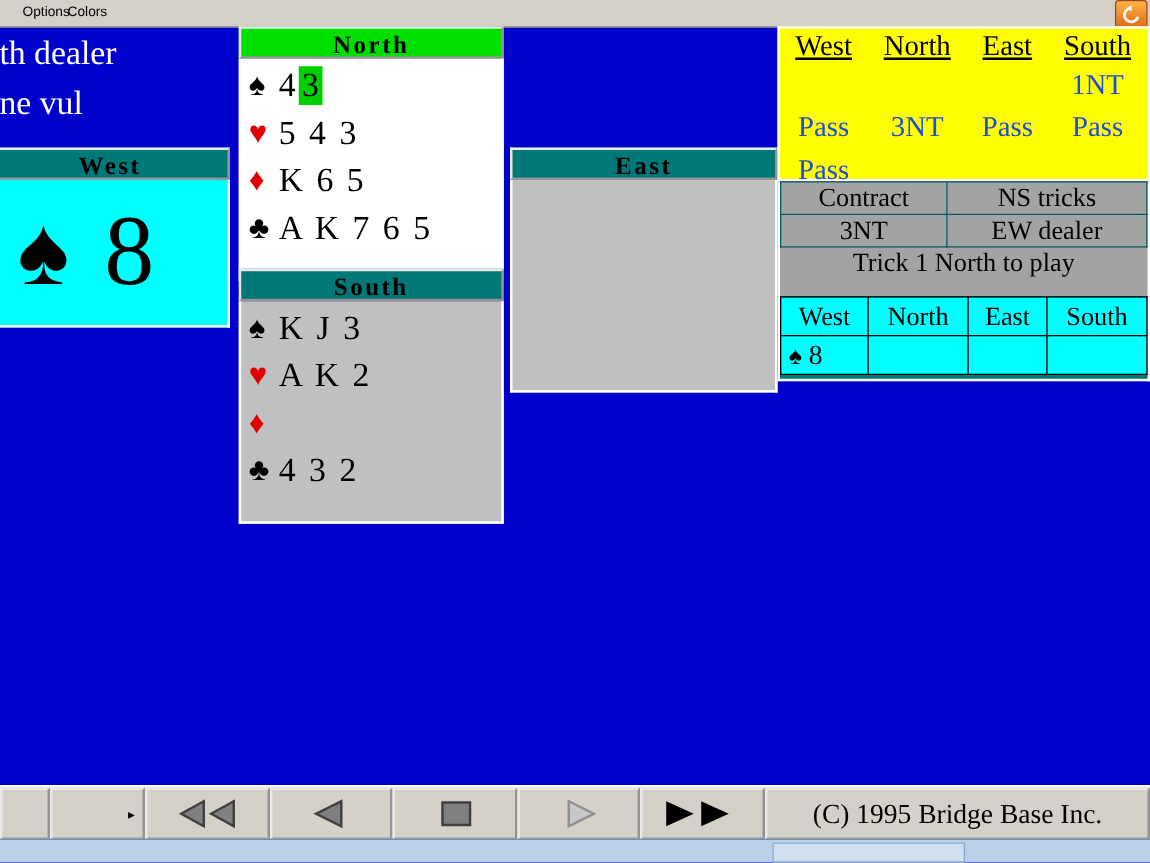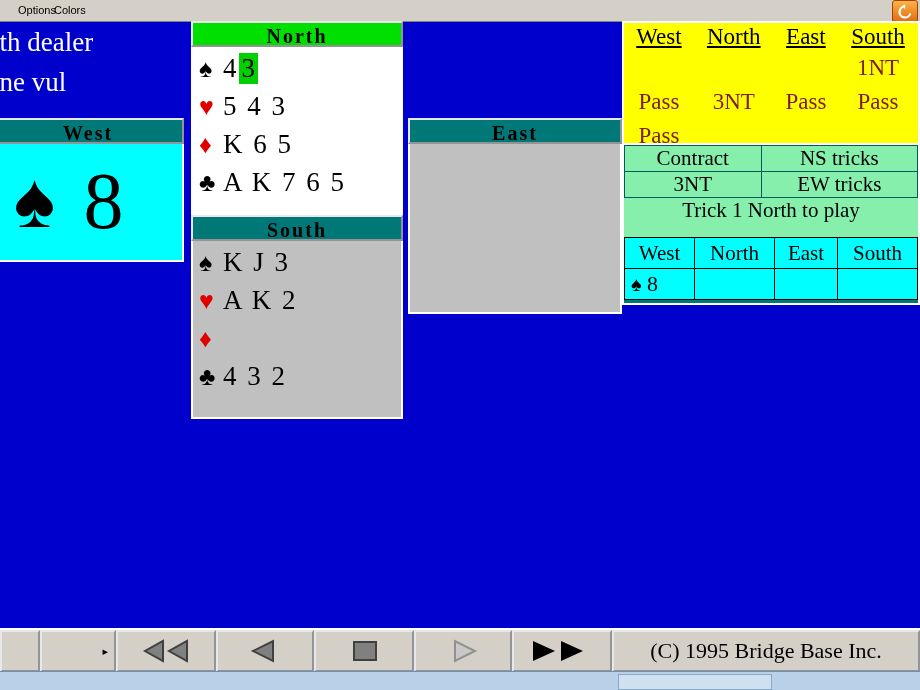--- a/index.html
+++ b/index.html
@@ -78,28 +78,28 @@
     position:absolute;left:622px;top:21px;width:298px;height:124px;
     background:#ffff00;box-sizing:border-box;
     border:2px solid #ffffff;
   }
   #auction table{border-collapse:collapse;width:100%;}
   #auction th{
     font-size:23px;font-weight:normal;text-decoration:underline;
     padding:1px 6px;text-align:center;color:#000;
   }
   #auction td{
-    font-size:23px;padding:1px 6px;text-align:center;color:#7f1d1d;
+    font-size:23px;padding:1px 6px;text-align:center;color:#1d4ed8;
     height:32px;
   }
 
   
   #contract{
     position:absolute;left:622px;top:145px;width:298px;height:110px;
-    background:#86efac;box-sizing:border-box;border:2px solid #ffffff;
+    background:#a3a3a3;box-sizing:border-box;border:2px solid #ffffff;
     border-top:none;
   }
   #contract table{border-collapse:collapse;width:100%;}
   #contract td{
     font-size:21px;color:#000;text-align:center;padding:0 4px;
     border:1px solid #005c5c;height:24px;
   }
   #contract td.nob{border:none;}
   .ctr-full{text-align:center;margin-top:20px;}
 
@@ -269,21 +269,21 @@
 
 <div id="contract">
   <table>
     <tbody>
         <tr>
       <td>Contract</td>
       <td>NS tricks</td>
     </tr>
     <tr>
       <td>3NT</td>
-      <td>EW tricks</td>
+      <td>EW dealer</td>
     </tr>
     <tr>
       <td class="nob ctr-full" colspan="2">Trick 1 North to play</td>
     </tr>
   </tbody>
     </table>
 </div>
 
 <div id="trick">
   <table>

